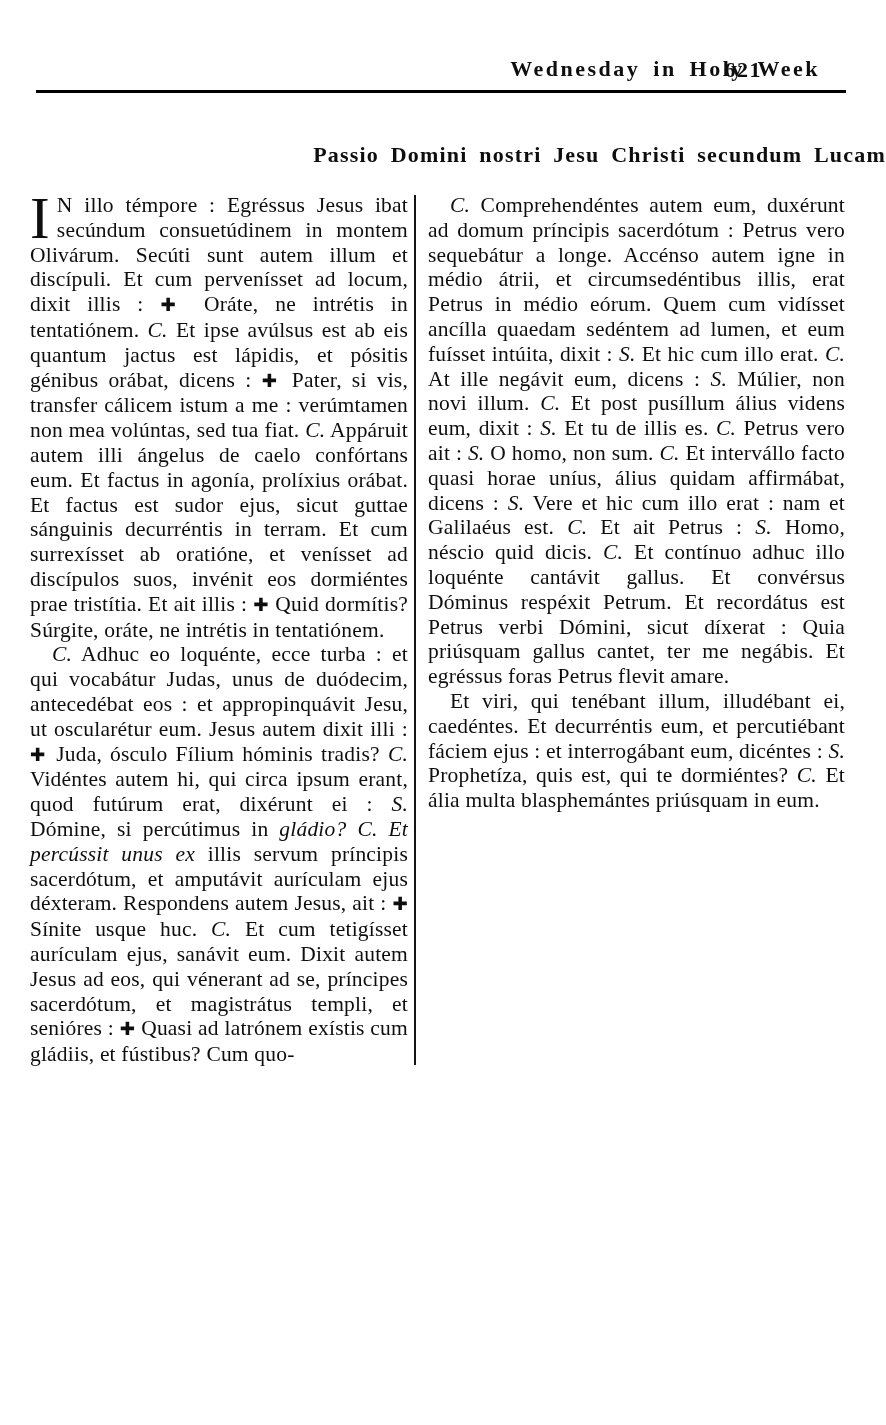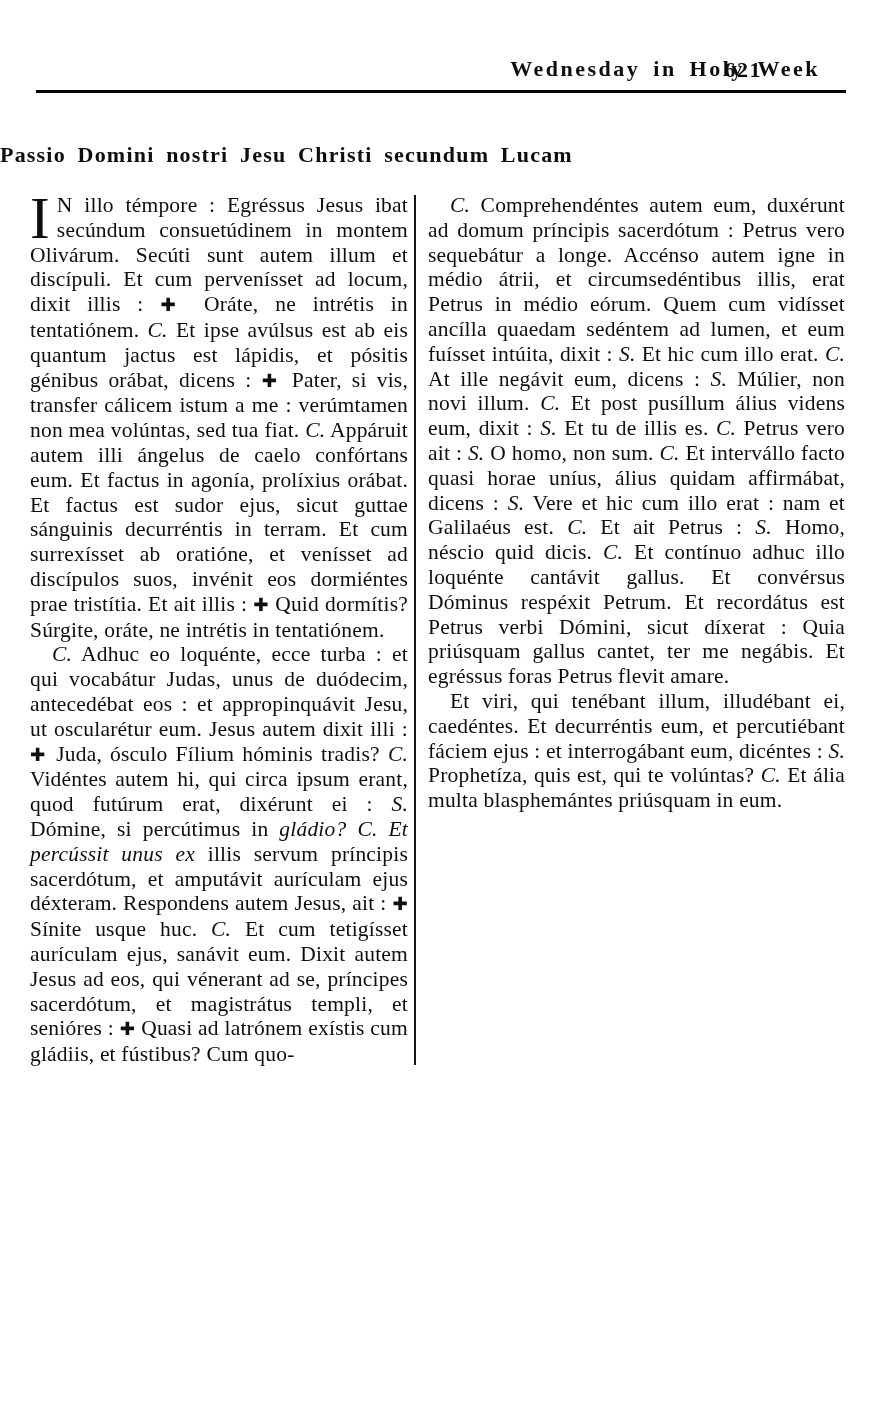--- a/index.html
+++ b/index.html
@@ -27,22 +27,21 @@
     letter-spacing:1.5px;
     font-weight:700;
     font-size:22px;
   }
   .rule{
     margin:8px 40px 0 36px;
     height:3px;background:#000;
   }
   .passion-heading{
     margin-top:49px;
-    text-align:left;
-    padding-right:56px;
+    text-align:right;
     font-weight:700;
     font-size:22px;
     letter-spacing:1.2px;
     word-spacing:5px;
     white-space:nowrap;
   }
   .columns{
     display:flex;
     align-items:stretch;
     margin:25px 41px 0 30px;
@@ -86,17 +85,17 @@
   <div class="passion-heading">Passio Domini nostri Jesu Christi secundum Lucam</div>
 
   <div class="columns">
     <div class="col-left">
         <p class="para"><span class="dropcap">I</span><span>N illo témpore : Egréssus Jesus ibat secúndum consuetúdinem in montem Olivárum. Secúti sunt autem illum et discípuli. Et cum pervenísset ad locum, dixit illis : </span><span class="cross">✚</span><span> Oráte, ne intrétis in tentatiónem. </span><span class="it">C.</span><span> Et ipse avúlsus est ab eis quantum jactus est lápidis, et pósitis génibus orábat, dicens : </span><span class="cross">✚</span><span> Pater, si vis, transfer cálicem istum a me : verúmtamen non mea volúntas, sed tua fiat. </span><span class="it">C.</span><span> Appáruit autem illi ángelus de caelo confórtans eum. Et factus in agonía, prolíxius orábat. Et factus est sudor ejus, sicut guttae sánguinis decurréntis in terram. Et cum surrexísset ab oratióne, et venísset ad discípulos suos, invénit eos dormiéntes prae tristítia. Et ait illis : </span><span class="cross">✚</span><span> Quid dormítis? Súrgite, oráte, ne intrétis in tentatiónem.</span></p>
         <p class="para indent"><span class="it">C.</span><span> Adhuc eo loquénte, ecce turba : et qui vocabátur Judas, unus de duódecim, antecedébat eos : et appropinquávit Jesu, ut oscularétur eum. Jesus autem dixit illi : </span><span class="cross">✚</span><span> Juda, ósculo Fílium hóminis tradis? </span><span class="it">C.</span><span> Vidéntes autem hi, qui circa ipsum erant, quod futúrum erat, dixérunt ei : </span><span class="it">S.</span><span> Dómine, si percútimus in </span><span class="it">gládio? C. Et percússit unus ex</span><span> illis servum príncipis sacerdótum, et amputávit aurículam ejus déxteram. Respondens autem Jesus, ait : </span><span class="cross">✚</span><span> Sínite usque huc. </span><span class="it">C.</span><span> Et cum tetigísset aurículam ejus, sanávit eum. Dixit autem Jesus ad eos, qui vénerant ad se, príncipes sacerdótum, et magistrátus templi, et senióres : </span><span class="cross">✚</span><span> Quasi ad latrónem exístis cum gládiis, et fústibus? Cum quo-</span></p>
       </div>
     <div class="divider"></div>
     <div class="col-right">
         <p class="para indent"><span class="it">C.</span><span> Comprehendéntes autem eum, duxérunt ad domum príncipis sacerdótum : Petrus vero sequebátur a longe. Accénso autem igne in médio átrii, et circumsedéntibus illis, erat Petrus in médio eórum. Quem cum vidísset ancílla quaedam sedéntem ad lumen, et eum fuísset intúita, dixit : </span><span class="it">S.</span><span> Et hic cum illo erat. </span><span class="it">C.</span><span> At ille negávit eum, dicens : </span><span class="it">S.</span><span> Múlier, non novi illum. </span><span class="it">C.</span><span> Et post pusíllum álius videns eum, dixit : </span><span class="it">S.</span><span> Et tu de illis es. </span><span class="it">C.</span><span> Petrus vero ait : </span><span class="it">S.</span><span> O homo, non sum. </span><span class="it">C.</span><span> Et intervállo facto quasi horae uníus, álius quidam affirmábat, dicens : </span><span class="it">S.</span><span> Vere et hic cum illo erat : nam et Galilaéus est. </span><span class="it">C.</span><span> Et ait Petrus : </span><span class="it">S.</span><span> Homo, néscio quid dicis. </span><span class="it">C.</span><span> Et contínuo adhuc illo loquénte cantávit gallus. Et convérsus Dóminus respéxit Petrum. Et recordátus est Petrus verbi Dómini, sicut díxerat : Quia priúsquam gallus cantet, ter me negábis. Et egréssus foras Petrus flevit amare.</span></p>
-        <p class="para indent"><span>Et viri, qui tenébant illum, illudébant ei, caedéntes. Et decurréntis eum, et percutiébant fáciem ejus : et interrogábant eum, dicéntes : </span><span class="it">S.</span><span> Prophetíza, quis est, qui te volúntas? </span><span class="it">C.</span><span> Et ália multa blasphemántes priúsquam in eum.</span></p>
+        <p class="para indent"><span>Et viri, qui tenébant illum, illudébant ei, caedéntes. Et decurréntis eum, et percutiébant fáciem ejus : et interrogábant eum, dicéntes : </span><span class="it">S.</span><span> Prophetíza, quis est, qui te dormiéntes? </span><span class="it">C.</span><span> Et ália multa blasphemántes priúsquam in eum.</span></p>
       </div>
   </div>
 
 </div>
 
 </body></html>

